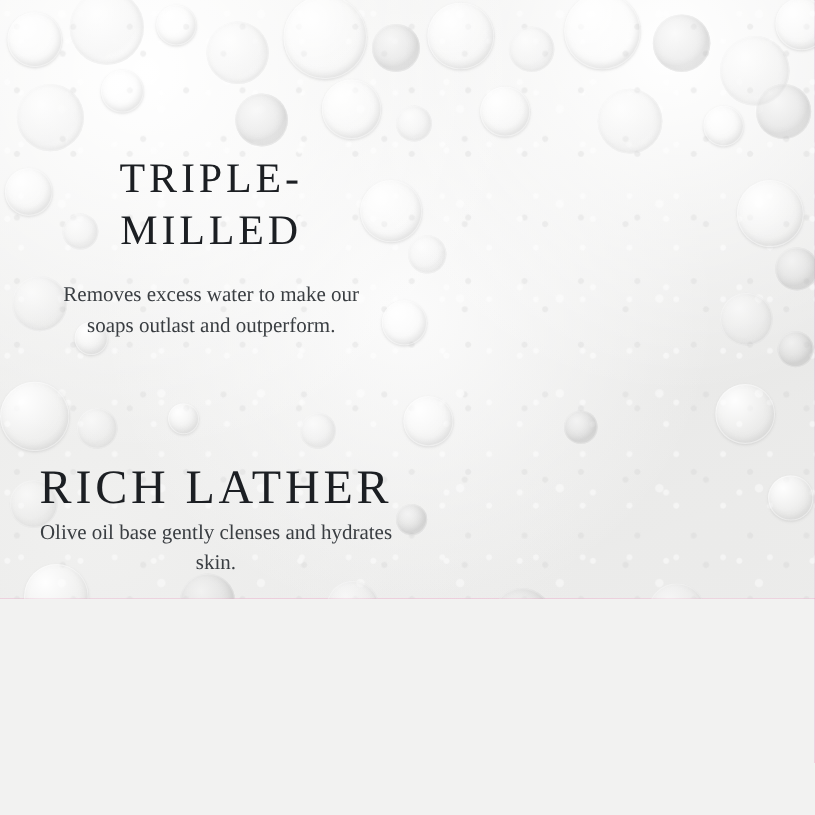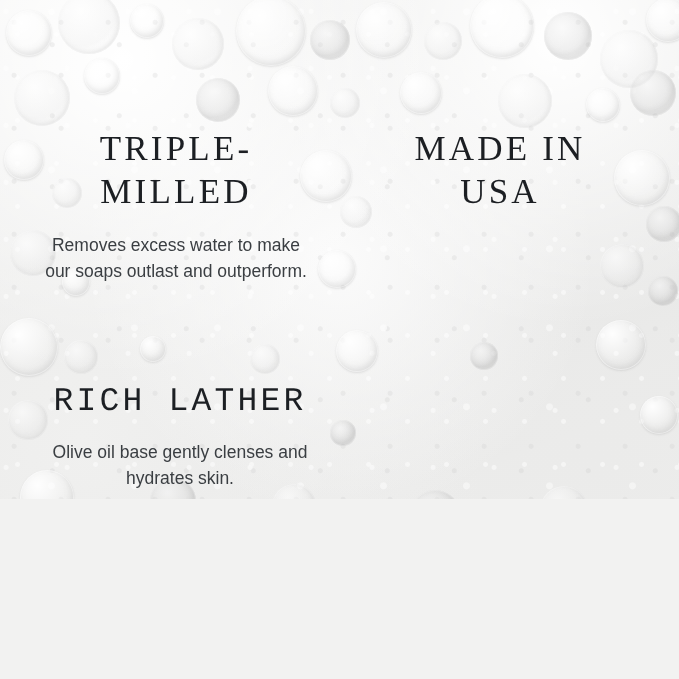--- a/index.html
+++ b/index.html
@@ -84,46 +84,46 @@
   .cell .title {
     font-family: "Liberation Serif", serif;
     color: #1c1f23;
     letter-spacing: 3.2px;
     line-height: 1.22;
     font-weight: 400;
     margin: 0;
     text-rendering: geometricPrecision;
   }
   .cell .body {
-    font-family: Liberation Sans, sans-serif;
+    font-family: Liberation Serif, serif;
     color: #3a3e42;
     line-height: 1.46;
     margin: 0;
     font-weight: 400;
   }
 
   
   #cell-triple-milled { left: 26px;  top: 128px; width: 300px; }
   #cell-made-in-usa   { left: 350px; top: 128px; width: 300px; }
   #cell-rich-lather   { left: 20px;  top: 382px; width: 320px; }
   #cell-skin-safe     { left: 348px; top: 382px; width: 310px; }
 
   #cell-triple-milled .title,
   #cell-made-in-usa .title { font-size: 35px; }
   #cell-rich-lather .title,
-  #cell-skin-safe .title   { font-size: 33px; font-family: Liberation Mono, monospace; }
+  #cell-skin-safe .title   { font-size: 40px; }
 
   #cell-triple-milled .body,
   #cell-made-in-usa .body,
   #cell-rich-lather .body,
   #cell-skin-safe .body { font-size: 17.5px; }
 
   #cell-triple-milled .body { margin-top: 20px; padding: 0 18px; }
   #cell-made-in-usa .body   { margin-top: 20px; padding: 0 22px; }
-  #cell-rich-lather .body   { margin-top: 18px; padding: 0 8px; }
+  #cell-rich-lather .body   { padding: 0 8px; }
   #cell-skin-safe .body     { margin-top: 18px; padding: 0 6px; }
 </style>
 </head>
 <body>
 
 <div id="page">
 
   <div id="bg-base"></div>
   <div id="bg-noise"></div>
 
@@ -212,21 +212,20 @@
   </div>
 
   <div id="content">
 
     <div class="cell" id="cell-triple-milled">
       <h2 class="title">TRIPLE-<br>MILLED</h2>
       <p class="body">Removes excess water to make our soaps outlast and outperform.</p>
     </div>
 
     <div class="cell" id="cell-made-in-usa">
-      <h2 class="title">MADE IN<br>USA</h2>
     </div>
 
     <div class="cell" id="cell-rich-lather">
       <h2 class="title">RICH LATHER</h2>
       <p class="body">Olive oil base gently clenses and hydrates skin.</p>
     </div>
 
     <div class="cell" id="cell-skin-safe">
     </div>
 

